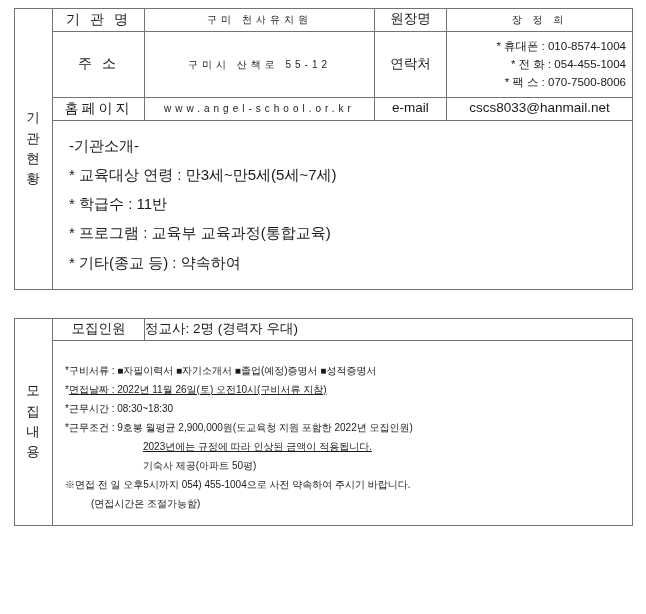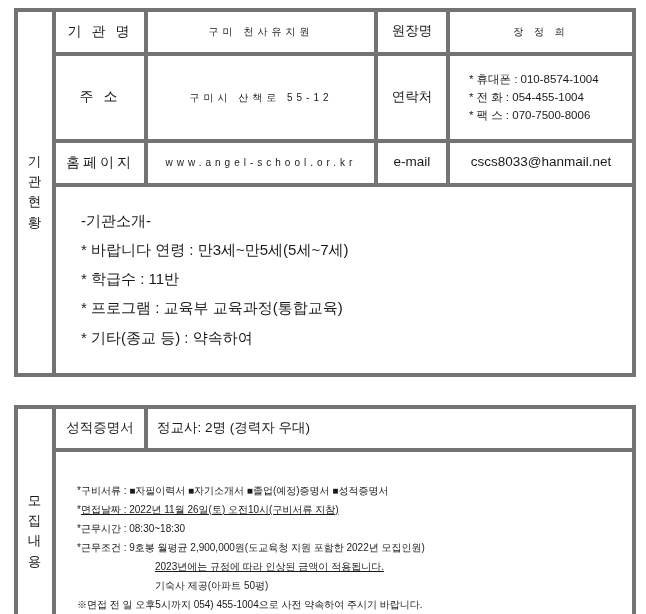--- a/index.html
+++ b/index.html
@@ -24,22 +24,22 @@
   }
 
   
   table.doc {
     border-collapse: collapse;
     width: 618px;
     table-layout: fixed;
     background: #fff;
   }
   table.doc td {
-    border: 4px solid #737373;
-    padding: 9px;
+    border: 1px solid #737373;
+    padding: 0;
     vertical-align: middle;
   }
   .cell {
     padding: 6px 8px;
     font-size: 13.5px;
     line-height: 1.55;
   }
   .ctr { text-align: center; }
   .lbl-v {
     text-align: center;
@@ -50,20 +50,21 @@
   .vert-label span { display: block; }
 
   
   #block1 { margin-bottom: 28px; }
   .hdr-name { font-size: 14px; letter-spacing: 3px; }
   .big-name { font-size: 10px; letter-spacing: 4px; }
   .contact-list {
     padding: 5px 6px 5px 10px;
     font-size: 11.5px;
     line-height: 1.6;
+    text-align: right;
   }
   .contact-list div { white-space: nowrap; }
   .star { margin-right: 3px; }
   .intro {
     padding: 10px 10px 12px 16px;
     font-size: 15px;
     line-height: 1.95;
   }
   .intro div { white-space: nowrap; }
 
@@ -123,21 +124,21 @@
       <tr>
         <td class="cell ctr hdr-name">홈페이지</td>
         <td class="cell ctr big-name">www.angel-school.or.kr</td>
         <td class="cell ctr">e-mail</td>
         <td class="cell ctr">cscs8033@hanmail.net</td>
       </tr>
       <tr>
         <td colspan="4">
           <div class="intro">
             <div>-기관소개-</div>
-            <div>* 바랍니다 연령 : 만3세~만5세(5세~7세)</div>
+            <div>* 교육대상 연령 : 만3세~만5세(5세~7세)</div>
             <div>* 학급수 : 11반</div>
             <div>* 프로그램 : 교육부 교육과정(통합교육)</div>
             <div>* 기타(종교 등) : 약속하여</div>
           </div>
         </td>
       </tr>
     </tbody>
   </table>
 
   <table class="doc" id="block2">
@@ -149,21 +150,21 @@
     <tbody>
       <tr>
         <td rowspan="2" class="lbl-v">
           <div class="vert-label">
             <span>모</span>
               <span>집</span>
               <span>내</span>
               <span>용</span>
           </div>
         </td>
-        <td class="cell ctr">성적증명서</td>
+        <td class="cell ctr">모집인원</td>
         <td class="cell">정교사: 2명 (경력자 우대)</td>
       </tr>
       <tr>
         <td colspan="2">
           <div class="body2">
             <div class="gap"></div>
             <div class="row">*구비서류 : ■자필이력서   ■자기소개서   ■졸업(예정)증명서   ■성적증명서</div>
             <div class="row"><span>*</span><span class="under">면접날짜 : 2022년 11월 26일(토) 오전10시(구비서류 지참)</span></div>
             <div class="row">*근무시간 :  08:30~18:30</div>
             <div class="row">*근무조건 :  9호봉 월평균 2,900,000원(도교육청 지원 포함한 2022년 모집인원)</div>

